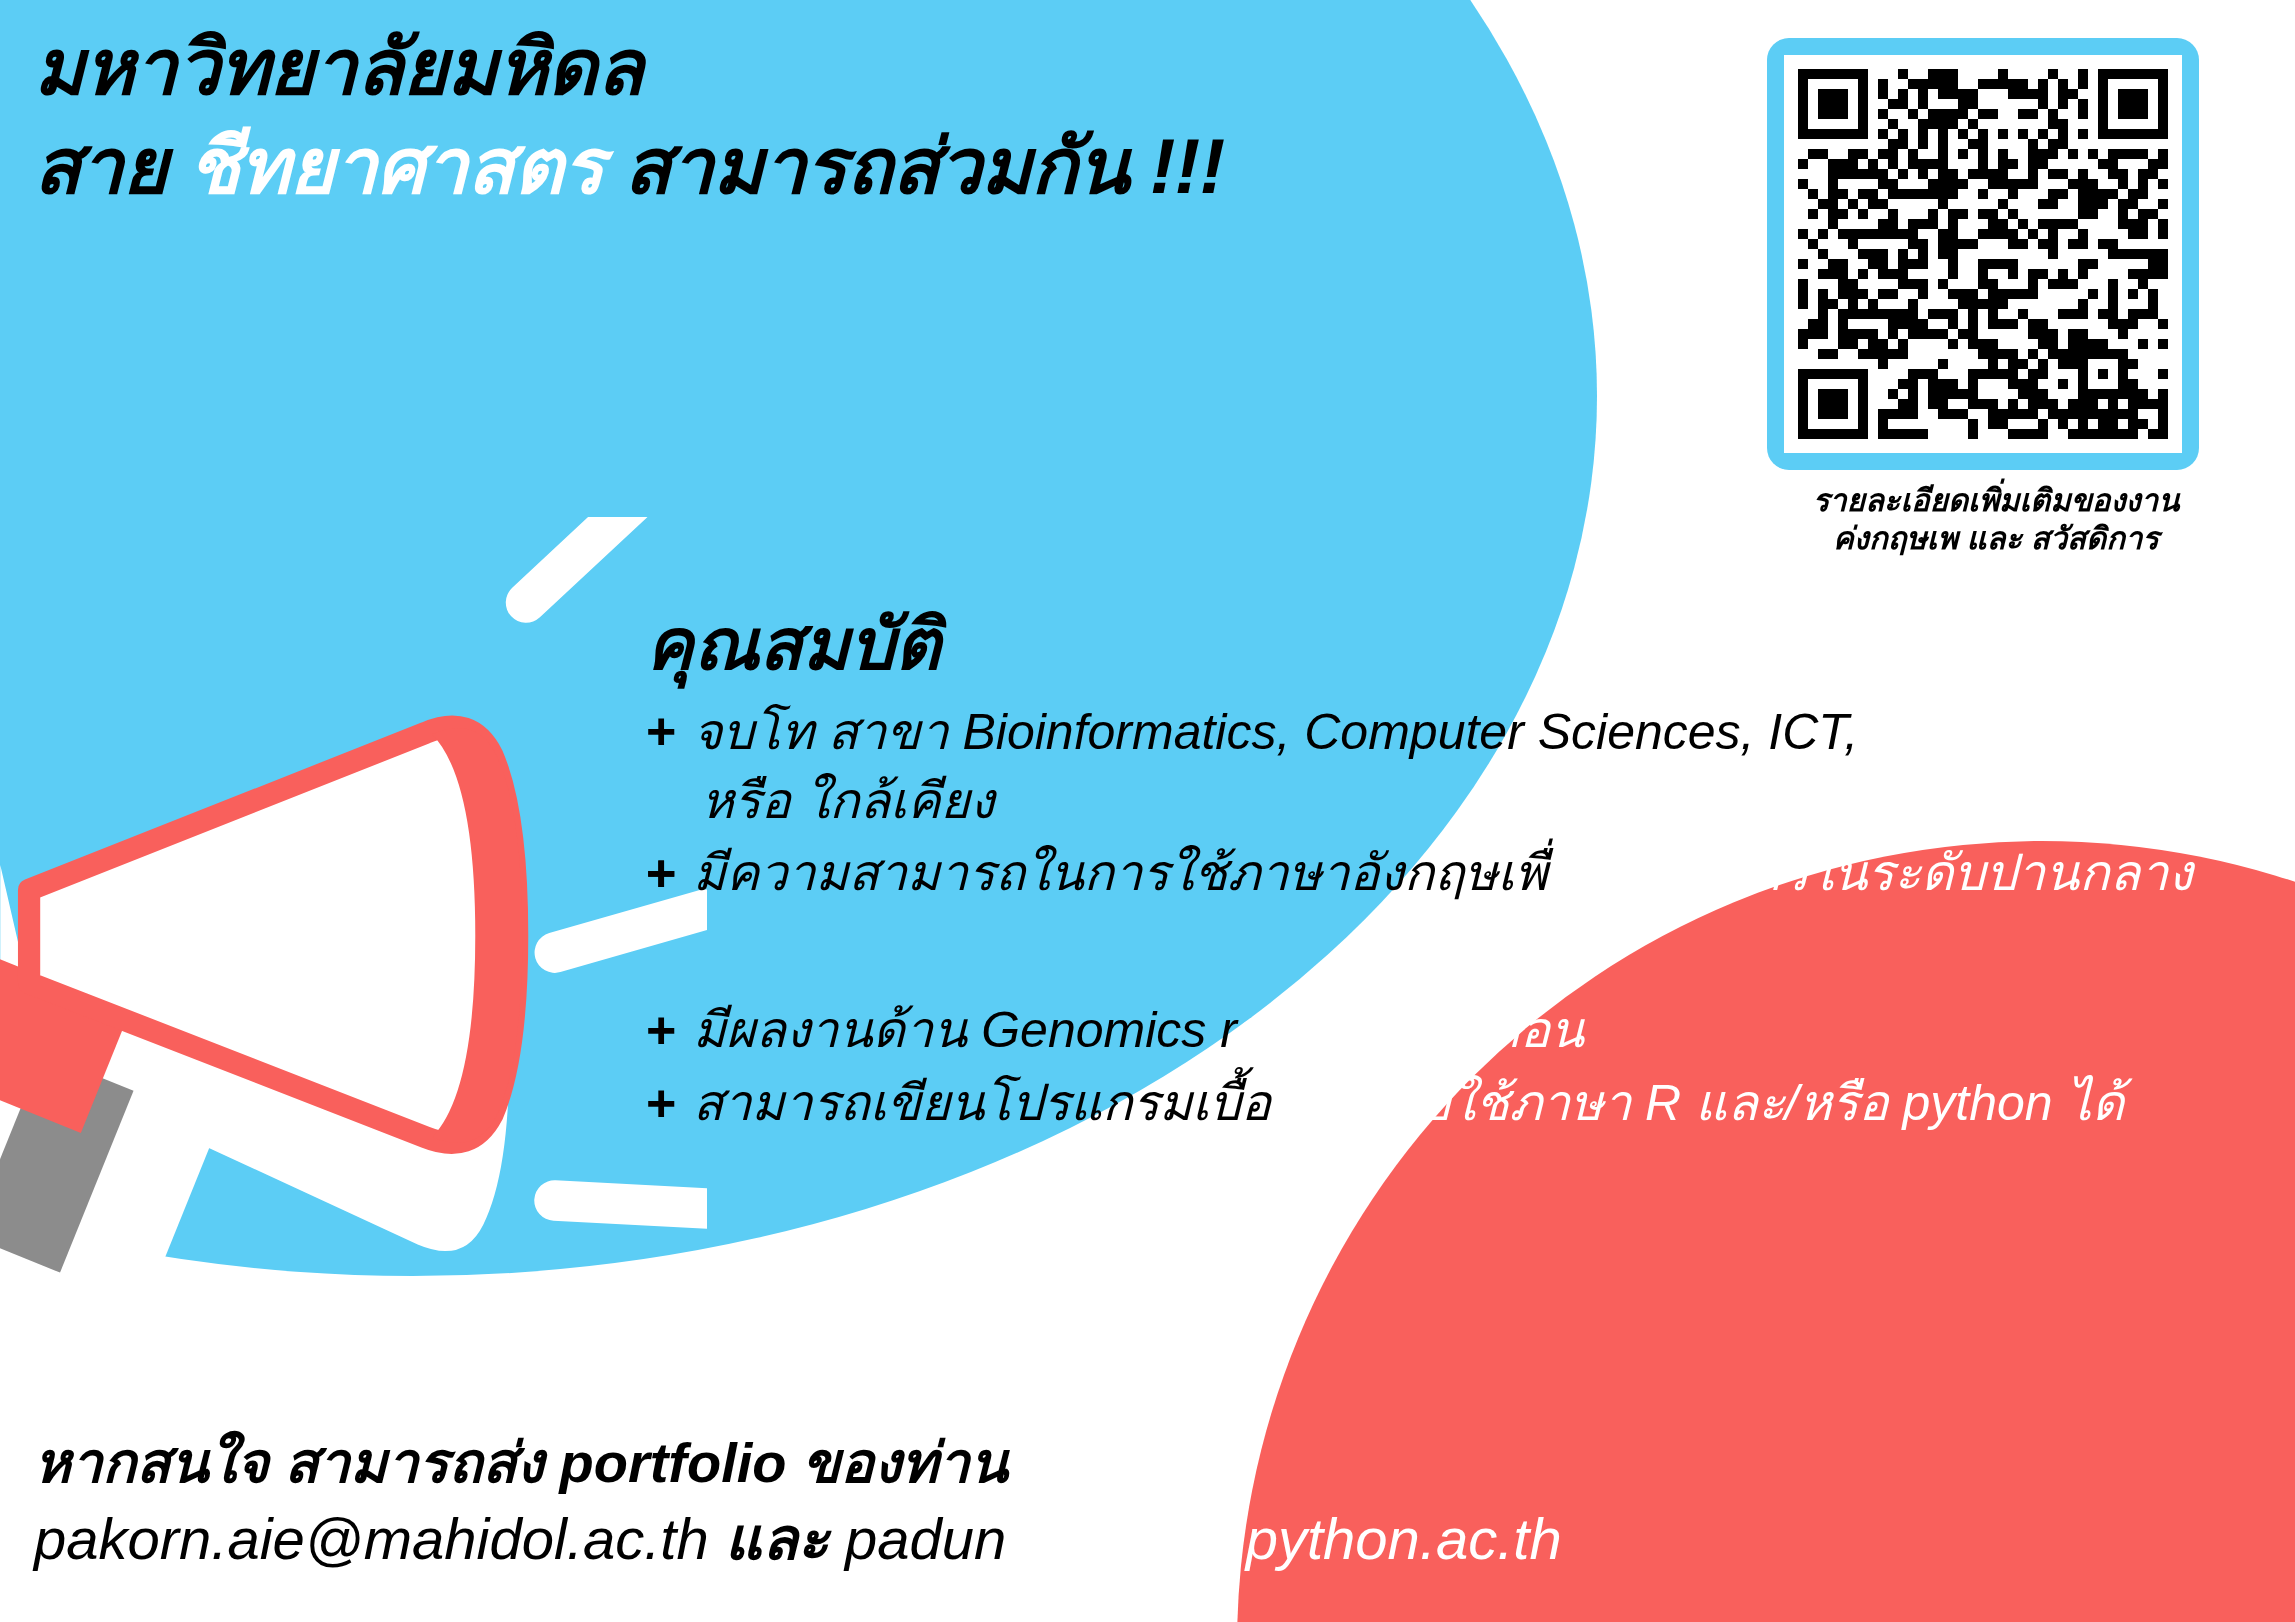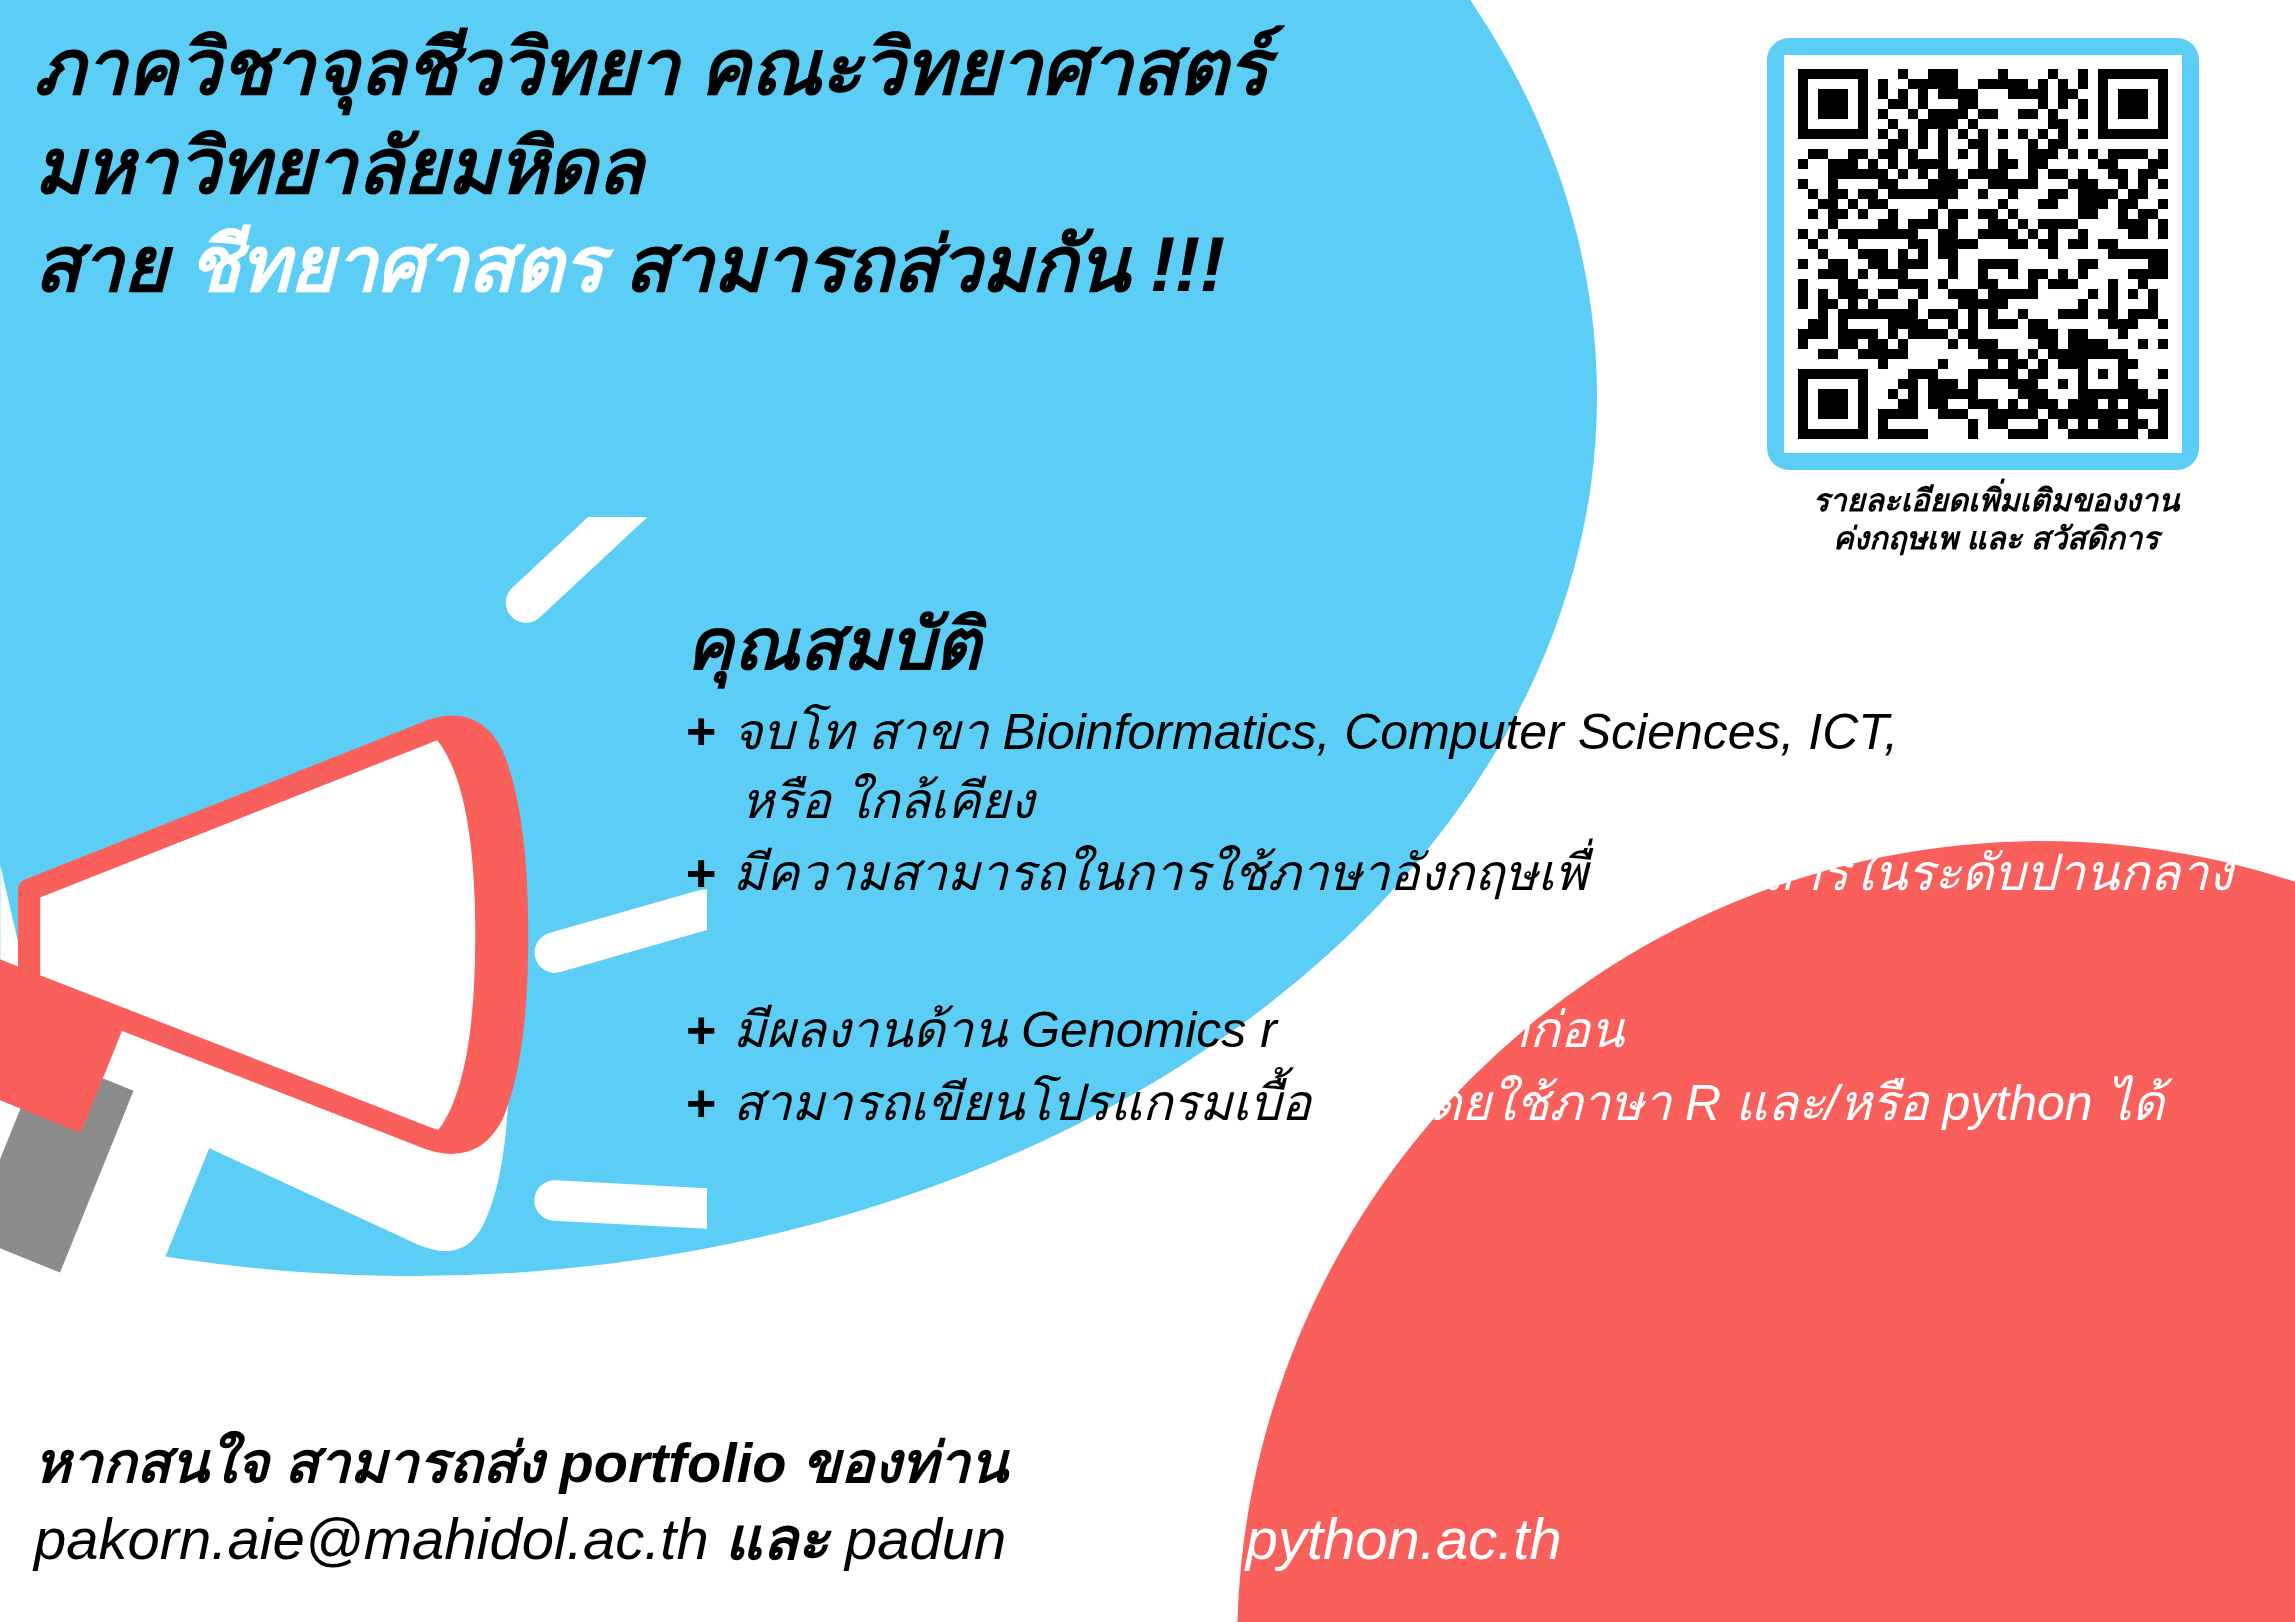--- a/index.html
+++ b/index.html
@@ -65,21 +65,21 @@
     text-align:center;
     font-weight:bold;font-style:italic;
     font-size:31px;line-height:1.22;color:#000;
   }
   .qr-cap span{display:block;}
 
   
   .megaphone{position:absolute;left:-26px;top:517px;width:733px;height:772px;}
 
   
-  .body-col{position:absolute;left:686px;top:609px;width:1610px;}
+  .body-col{position:absolute;left:646px;top:609px;width:1610px;}
   .sec-head{
     font-weight:bold;font-style:italic;
     font-size:71px;line-height:1.0;
     color:#000;margin:0 0 19.6px 0;
     white-space:nowrap;
   }
   .blist{margin:0;padding:0;list-style:none;}
   .blist li{
     position:relative;
     font-style:italic;
@@ -116,21 +116,20 @@
 </style>
 </head>
 <body>
 
 <div id="poster">
 
   <div class="blue-blob"></div>
   <div class="red-blob"></div>
 
   <div class="headline">
-    <span class="ln">ภาควิชาจุลชีววิทยา คณะวิทยาศาสตร์</span>
     <span class="ln">มหาวิทยาลัยมหิดล</span>
     <span class="ln"><span>สาย </span><span class="hl-white">ชีทยาศาสตร</span><span> สามารถส่วมกัน !!!</span></span>
   </div>
 
   <div class="qr-wrap">
     <div class="qr-frame">
       <div class="qr-inner">
         <div class="qr-grid" id="qr-grid">
             <i></i>
             <i></i>

